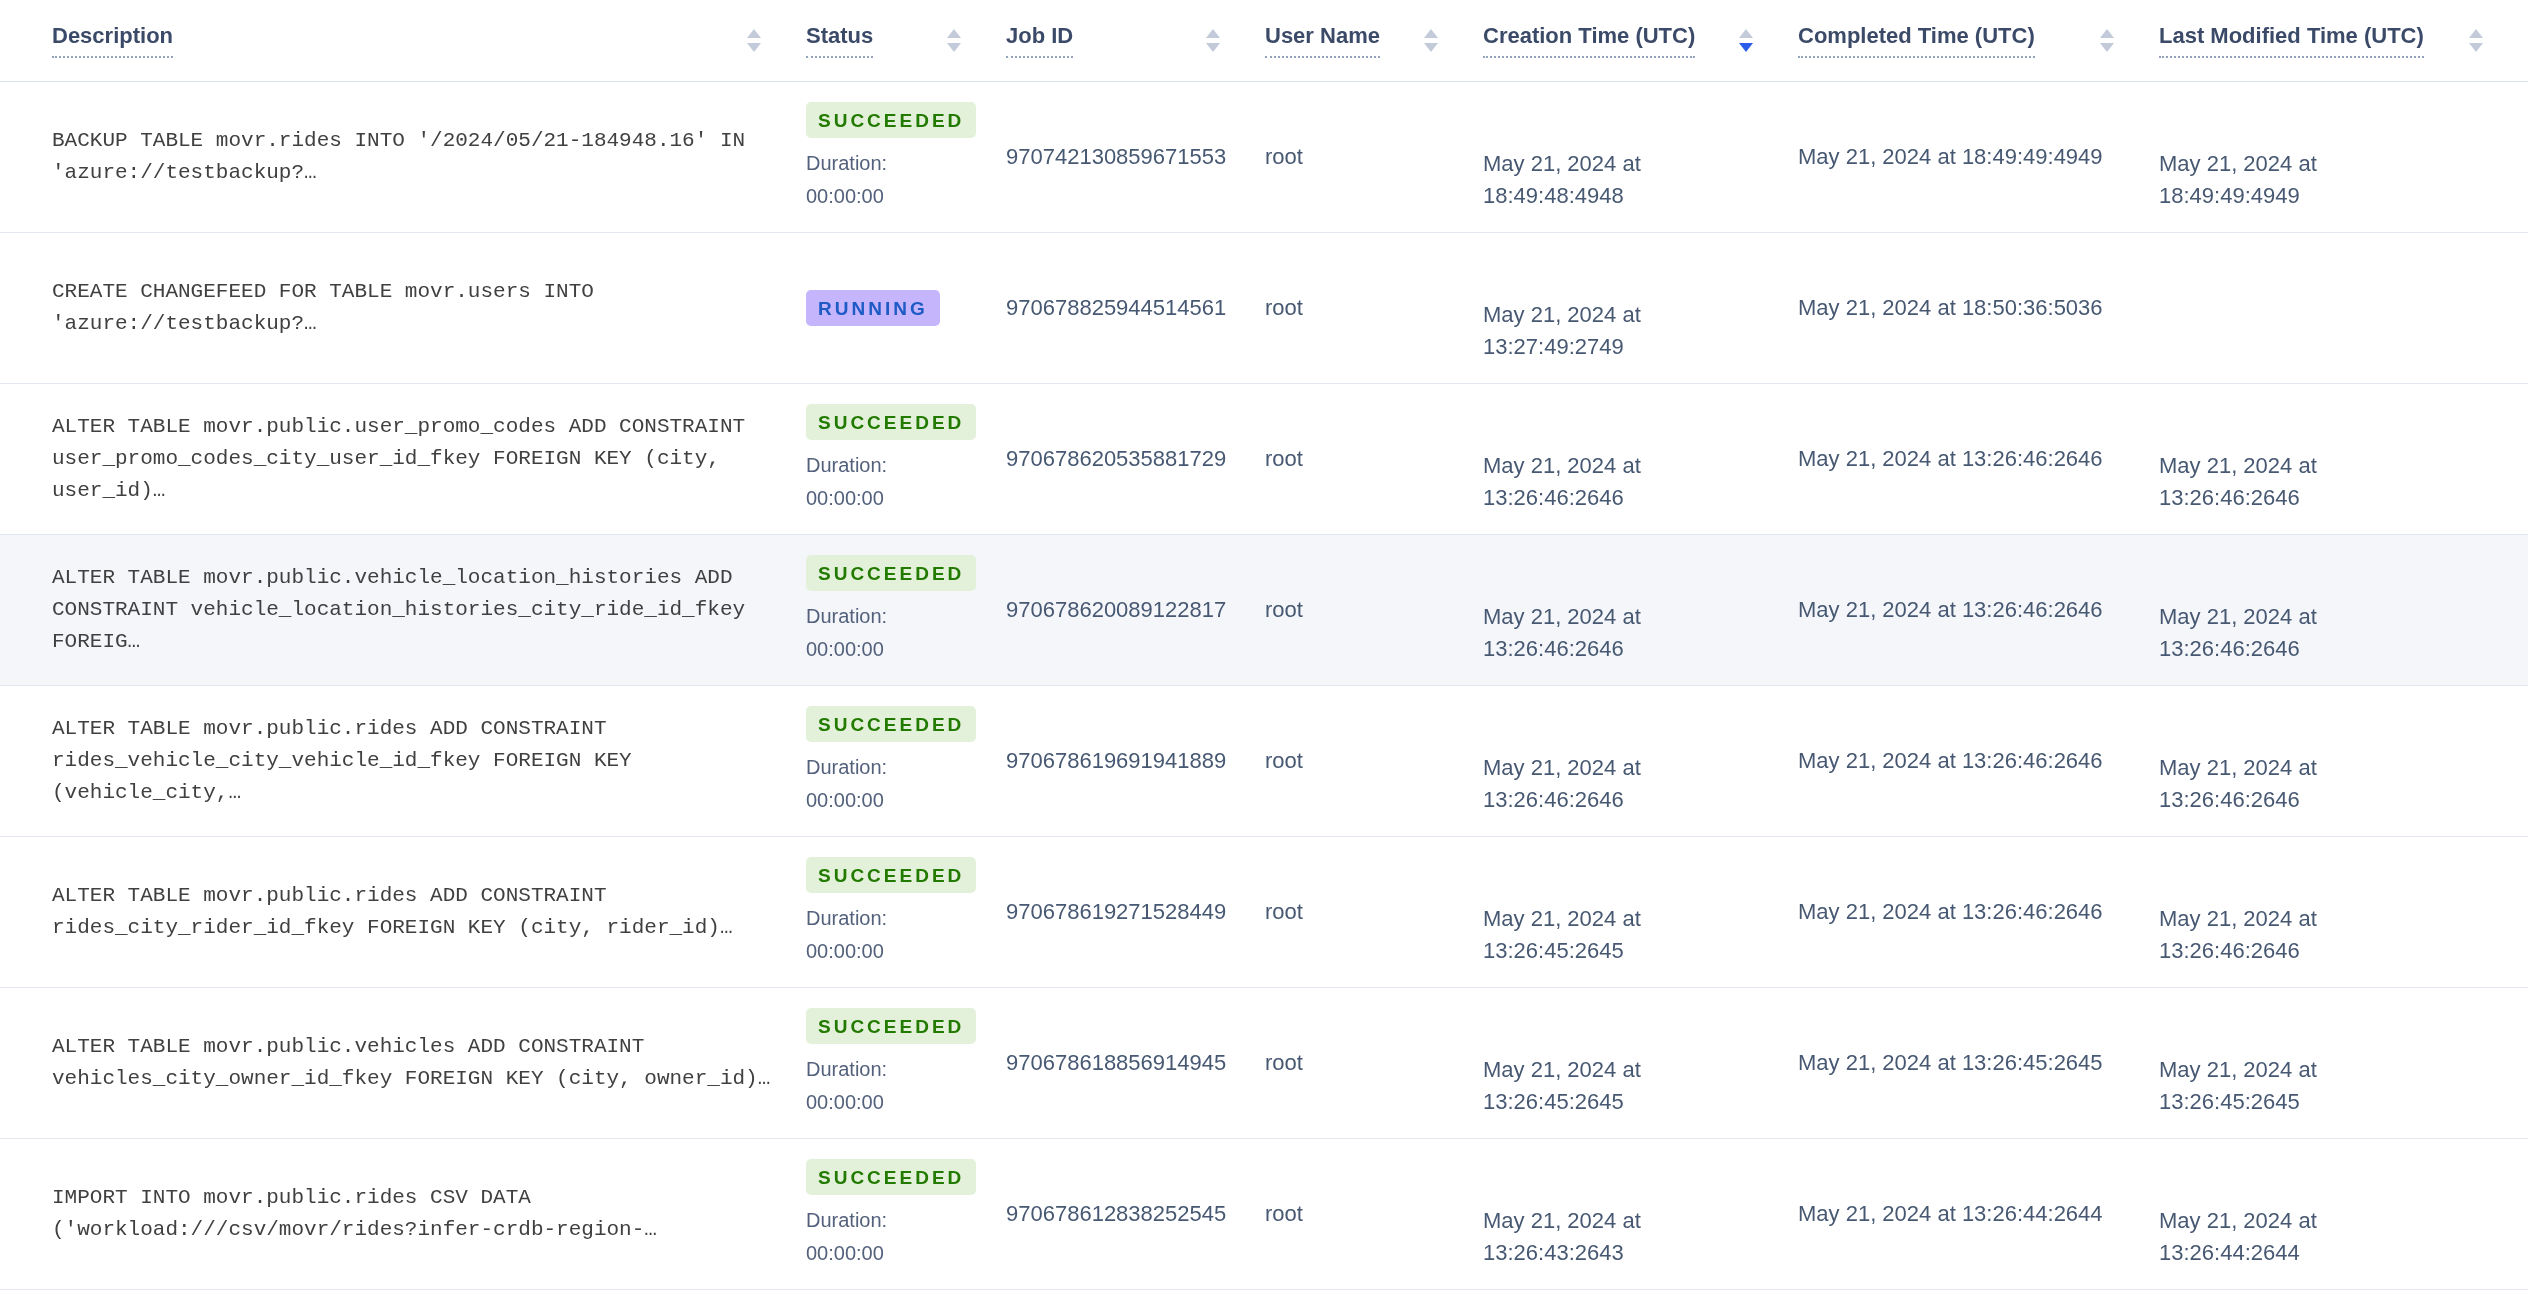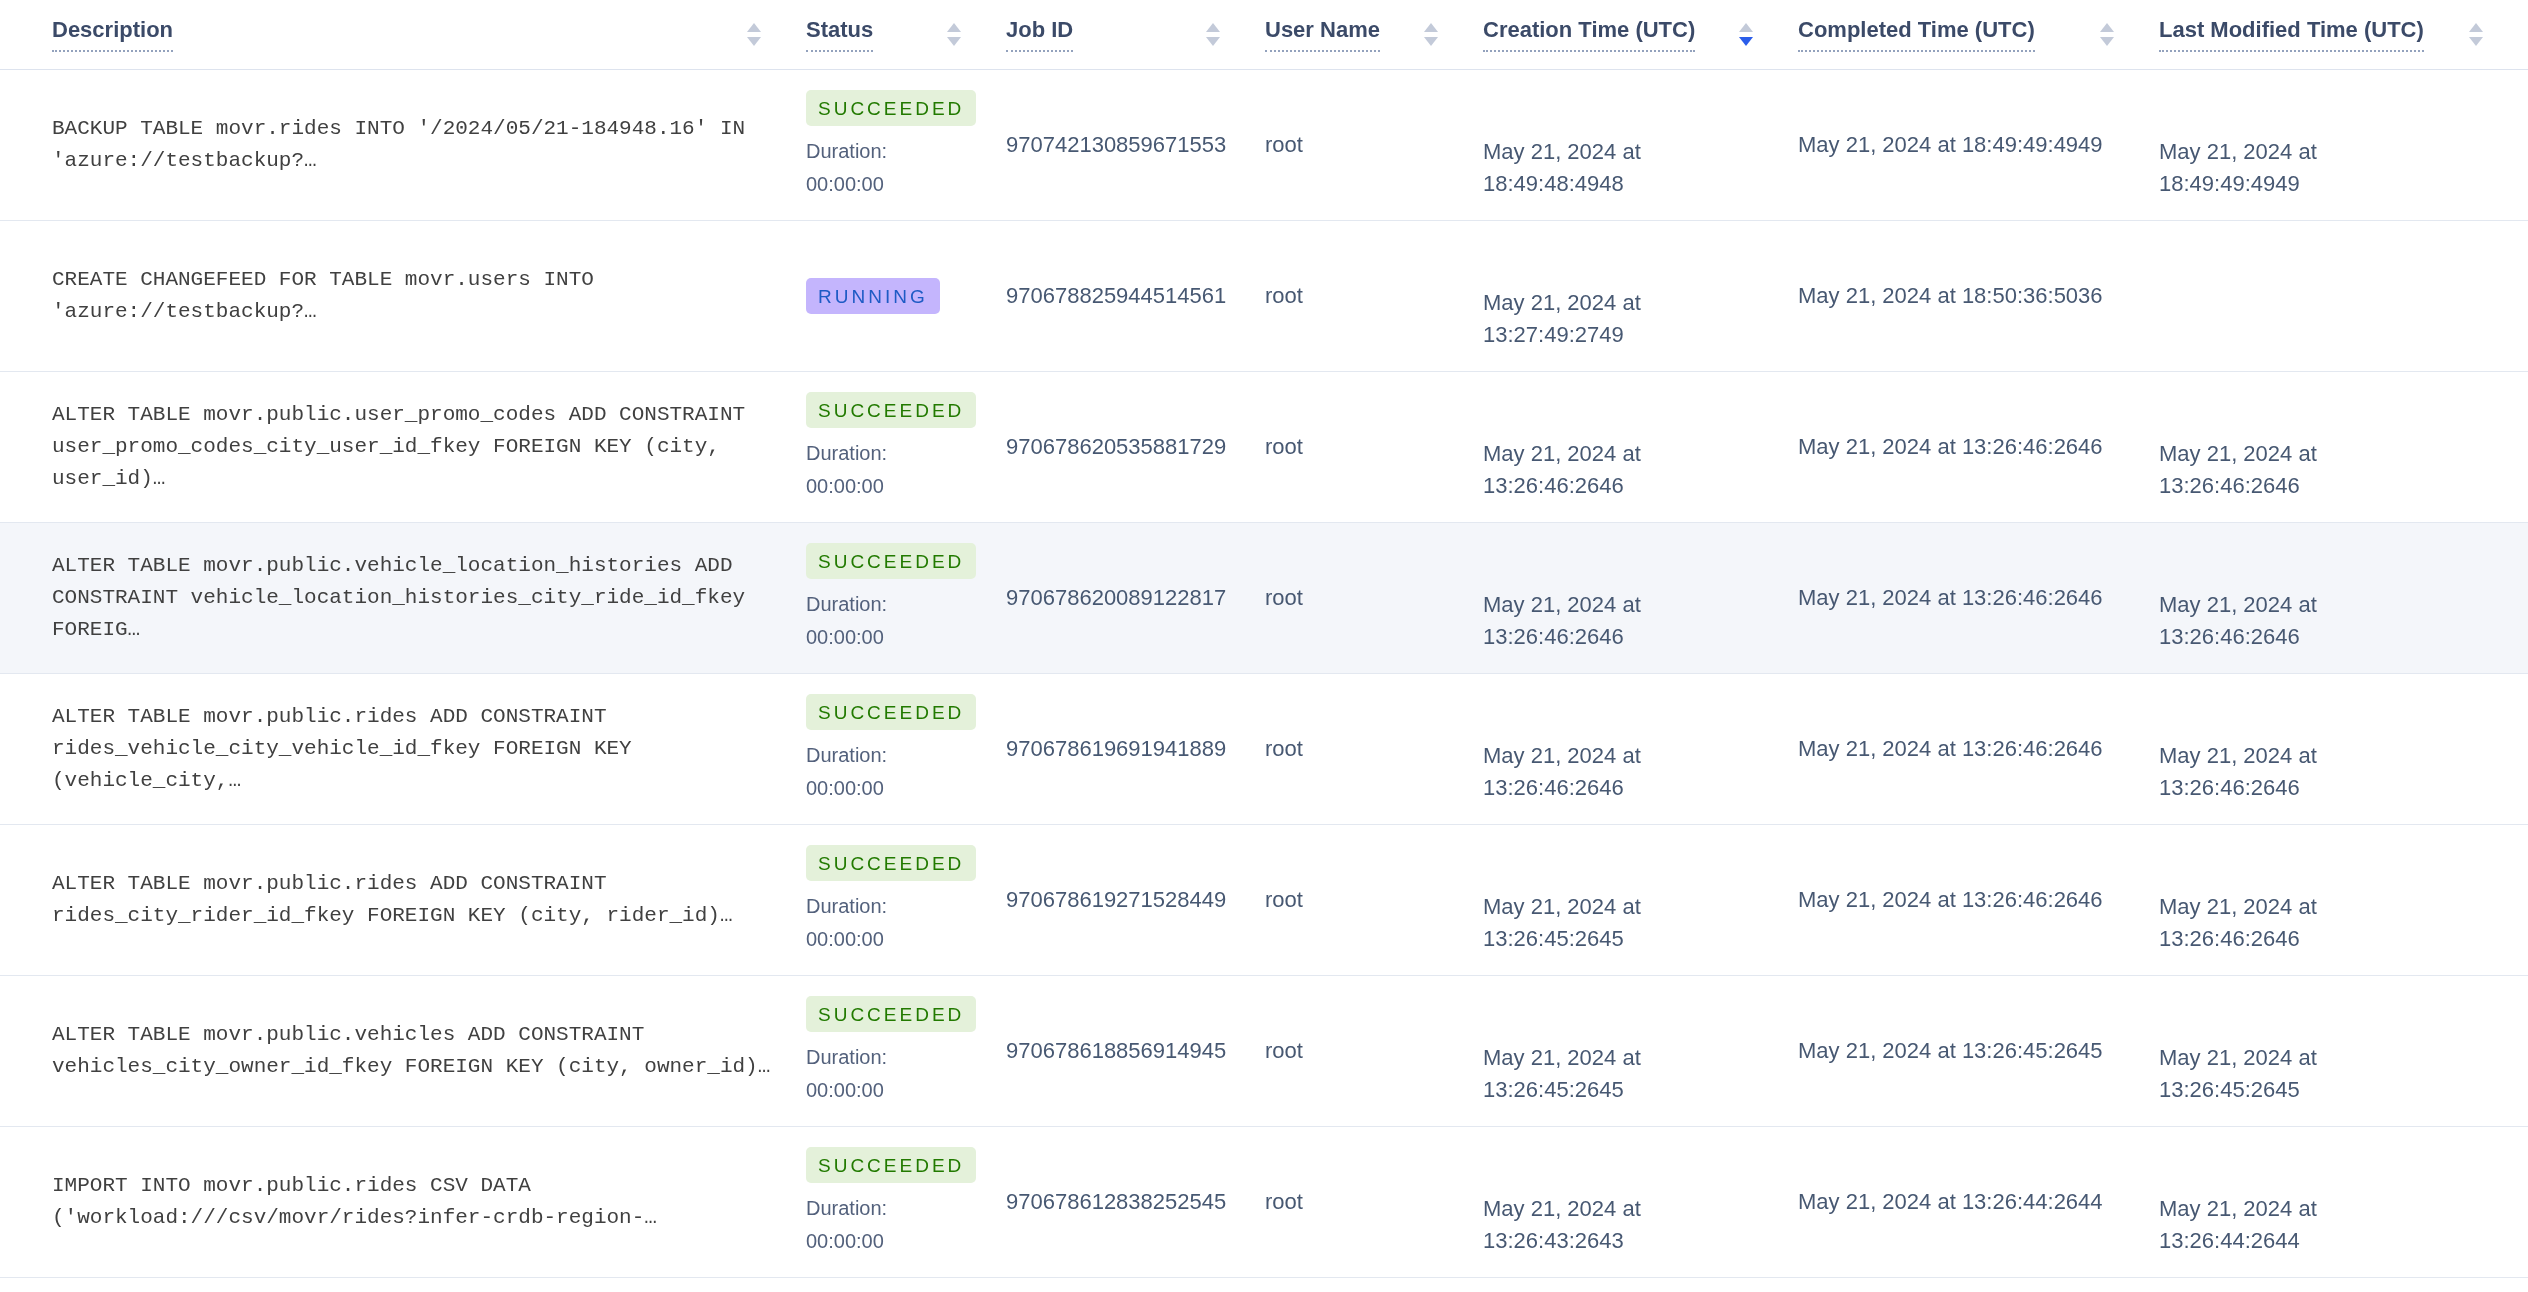--- a/index.html
+++ b/index.html
@@ -3,21 +3,21 @@
 <meta charset="utf-8">
 <style>
   * { margin:0; padding:0; box-sizing:border-box; }
   html,body { width:2528px; height:1292px; overflow:hidden; background:#ffffff;
               font-family:"Liberation Sans", sans-serif; }
   .jobs-table { width:2528px; }
 
   .grid { display:grid; grid-template-columns:806px 200px 259px 218px 315px 361px 1fr; }
 
   
-  .thead { height:70px; border-bottom:1px solid #dde3ee; align-items:center; }
+  .thead { height:82px; border-bottom:1px solid #dde3ee; align-items:center; }
   .hcell { display:flex; align-items:center; justify-content:space-between;
            padding-right:45px; height:100%; cursor:pointer; }
   .hcell:first-child { padding-left:52px; }
   .hlabel { font-size:22px; font-weight:700; color:#3b4a68; line-height:26px;
             padding-bottom:7px; border-bottom:2px dotted #93a2bd; }
   .sort-icon { display:inline-flex; flex-direction:column; align-items:center; gap:5px; }
   .tri { width:0; height:0; border-left:7px solid transparent; border-right:7px solid transparent; }
   .tri.up   { border-bottom:9px solid #c3cad9; }
   .tri.down { border-top:9px solid #c3cad9; }
   .tri.down.active { border-top-color:#2b5dea; }
@@ -25,21 +25,21 @@
   
   .row { min-height:151px; border-bottom:1px solid #e3e8f0; align-items:center; cursor:pointer; }
   .row.hl { background:#f4f6fa; }
   .cell { font-size:22px; color:#475872; line-height:32px; padding-right:40px; }
   .cell.wrap { white-space:pre-line;margin-top:46px; }
   .cell.desc { padding-left:52px; padding-right:10px;
                font-family:"Liberation Mono","DejaVu Sans Mono",monospace;
                font-size:21px; line-height:32px; color:#404040; white-space:pre-line; }
 
   
-  .badge { display:inline-block; font-size:19px; font-weight:400; letter-spacing:3px;
+  .badge { display:inline-block; font-size:19px; font-weight:700; letter-spacing:3px;
            padding:8px 12px 7px 12px; border-radius:5px; line-height:21px; }
   .badge.succeeded { background:#e4f1da; color:#227a00; }
   .badge.running   { background:#c4b5fd; color:#1e5bc5; }
   .dur { font-size:20px; color:#53617c; line-height:33px; }
   .dur.first { margin-top:9px; }
 </style>
 </head>
 <body>
 
 <div class="jobs-table">

